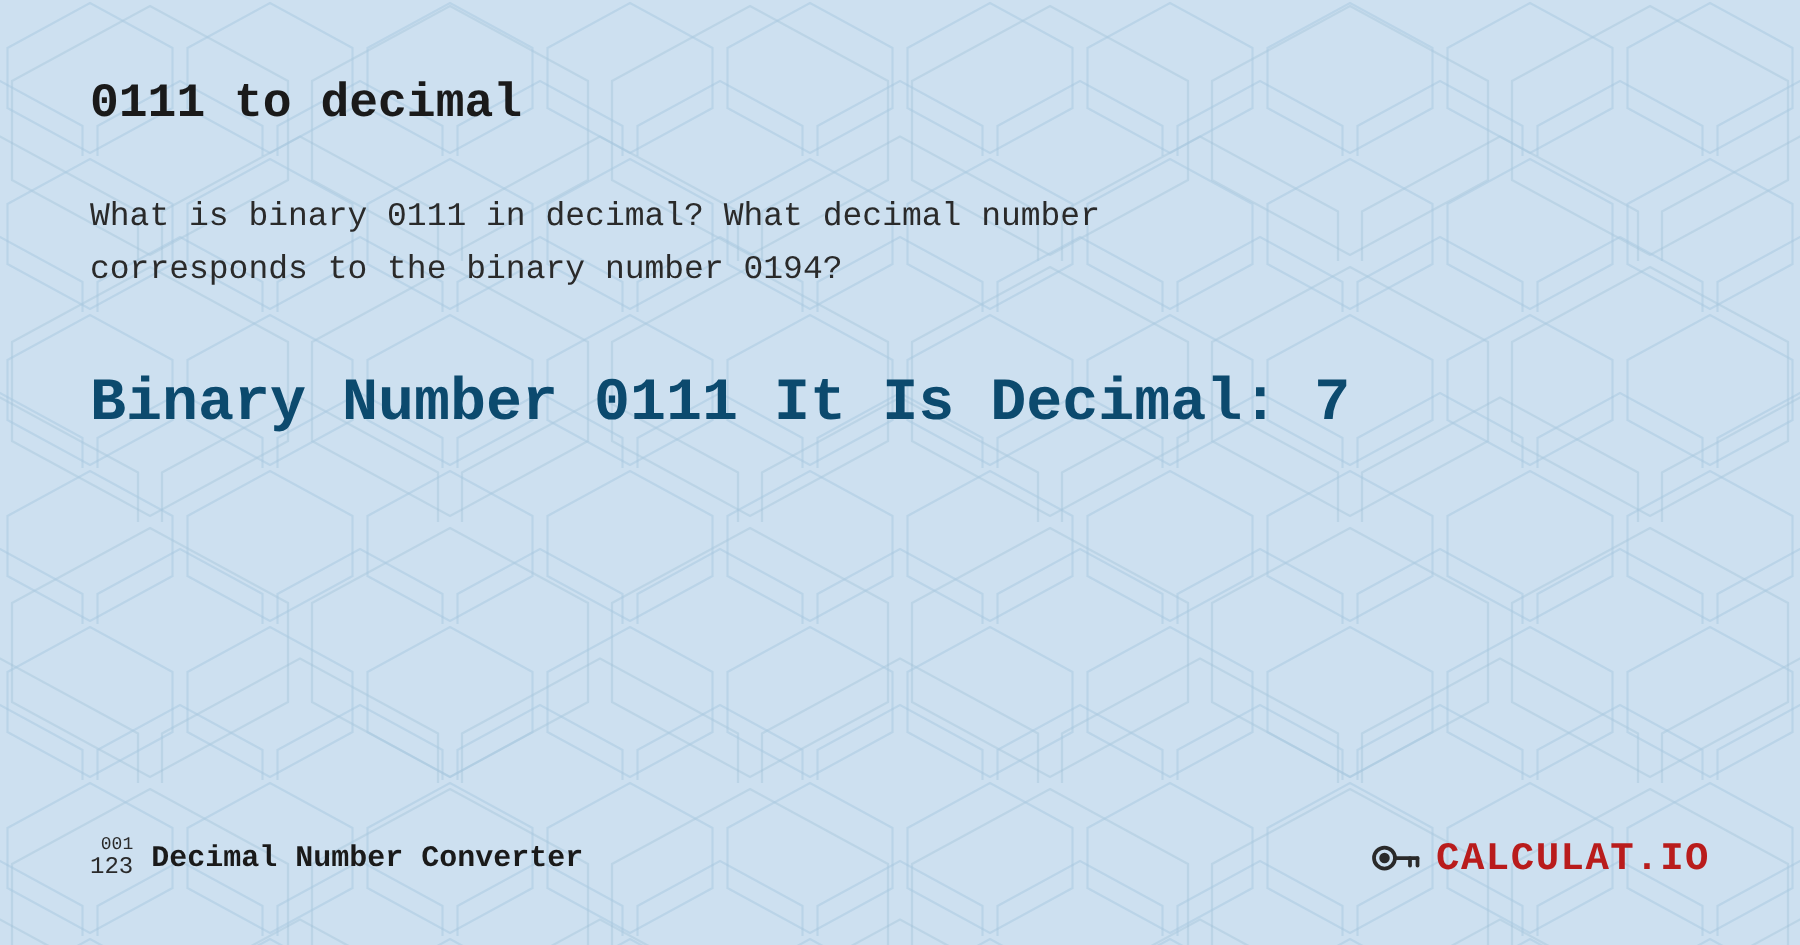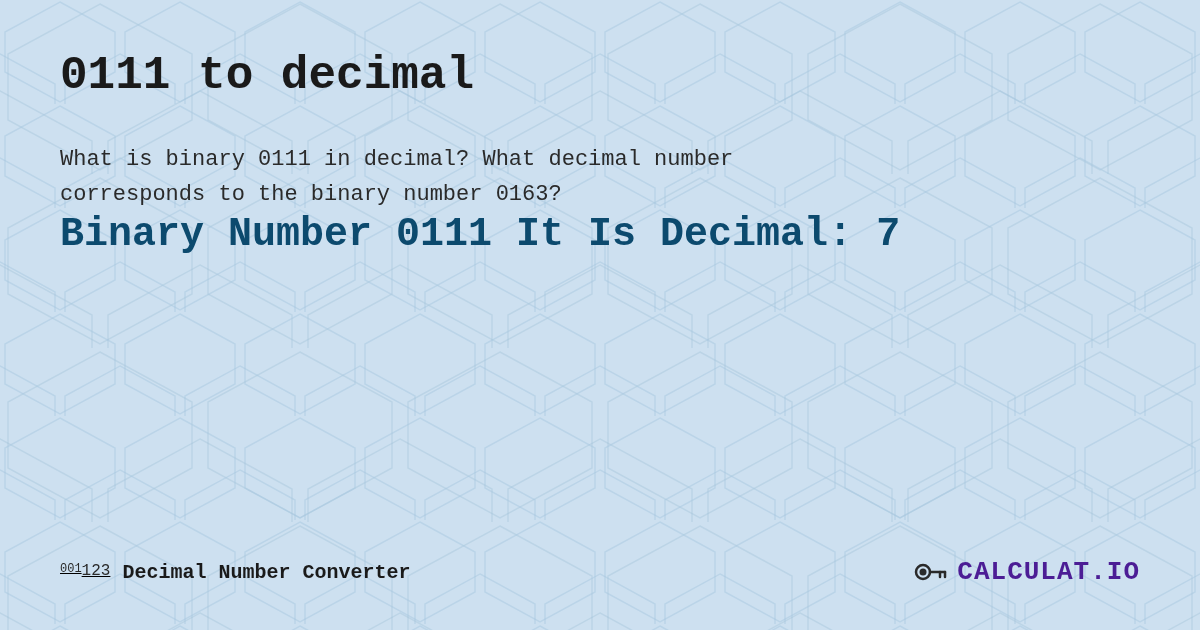--- a/index.html
+++ b/index.html
@@ -25,31 +25,32 @@
       display: flex;
       flex-direction: column;
       justify-content: space-between;
     }
 
     .main-content {
       flex: 1;
     }
 
     .page-title {
-      font-size: 46px;
+      font-size: 32px;
       font-weight: 700;
       color: #1a1a1a;
       margin-bottom: 40px;
       font-family: 'Courier New', Courier, monospace;
     }
 
     .description {
       font-size: 22px;
       color: #2a2a2a;
       line-height: 1.6;
+      margin-bottom: 50px;
       font-family: 'Courier New', Courier, monospace;
     }
 
     .result-line {
       font-size: 40px;
       font-weight: 900;
       color: #0c4a6e;
       font-family: 'Courier New', Courier, monospace;
       margin-bottom: 40px;
     }
@@ -62,24 +63,23 @@
     }
 
     .footer-left {
       display: flex;
       align-items: center;
       gap: 12px;
     }
 
     .footer-icon {
       display: flex;
-      flex-direction: row;
-      align-items: flex-start;
+      flex-direction: column;
+      align-items: flex-end;
       line-height: 1.1;
-      text-decoration: underline;
     }
 
     .footer-icon-top {
       font-size: 12px;
       font-family: 'Courier New', Courier, monospace;
       color: #2a2a2a;
     }
 
     .footer-icon-bottom {
       font-size: 16px;
@@ -101,21 +101,21 @@
     }
 
     .logo-icon {
       width: 36px;
       height: 36px;
     }
 
     .logo-text {
       font-size: 26px;
       font-weight: 700;
-      color: #4c1d95;
+      color: #b91c1c;
       font-family: 'Courier New', Courier, monospace;
       letter-spacing: 1px;
     }
 
     
     svg.hex-bg {
       position: absolute;
       top: 0;
       left: 0;
       width: 100%;
@@ -145,21 +145,21 @@
   <rect width="100%" height="100%" fill="url(#hexPattern2)"></rect>
   <rect width="100%" height="100%" fill="url(#hexPattern)"></rect>
 </svg>
 
 <div class="content">
   <div class="main-content">
     <h1 class="page-title">0111 to decimal</h1>
 
     <p class="description">
       <span>What is binary 0111 in decimal? What decimal number</span><br>
-      <span>corresponds to the binary number 0163?</span>
+      <span>corresponds to the binary number 0194?</span>
     </p>
 
     <div class="result-line">Binary Number 0111 It Is  Decimal: 7</div>
   </div>
 
   <div class="footer">
     <div class="footer-left">
       <div class="footer-icon">
         <span class="footer-icon-top">001</span>
         <span class="footer-icon-bottom">123</span>

